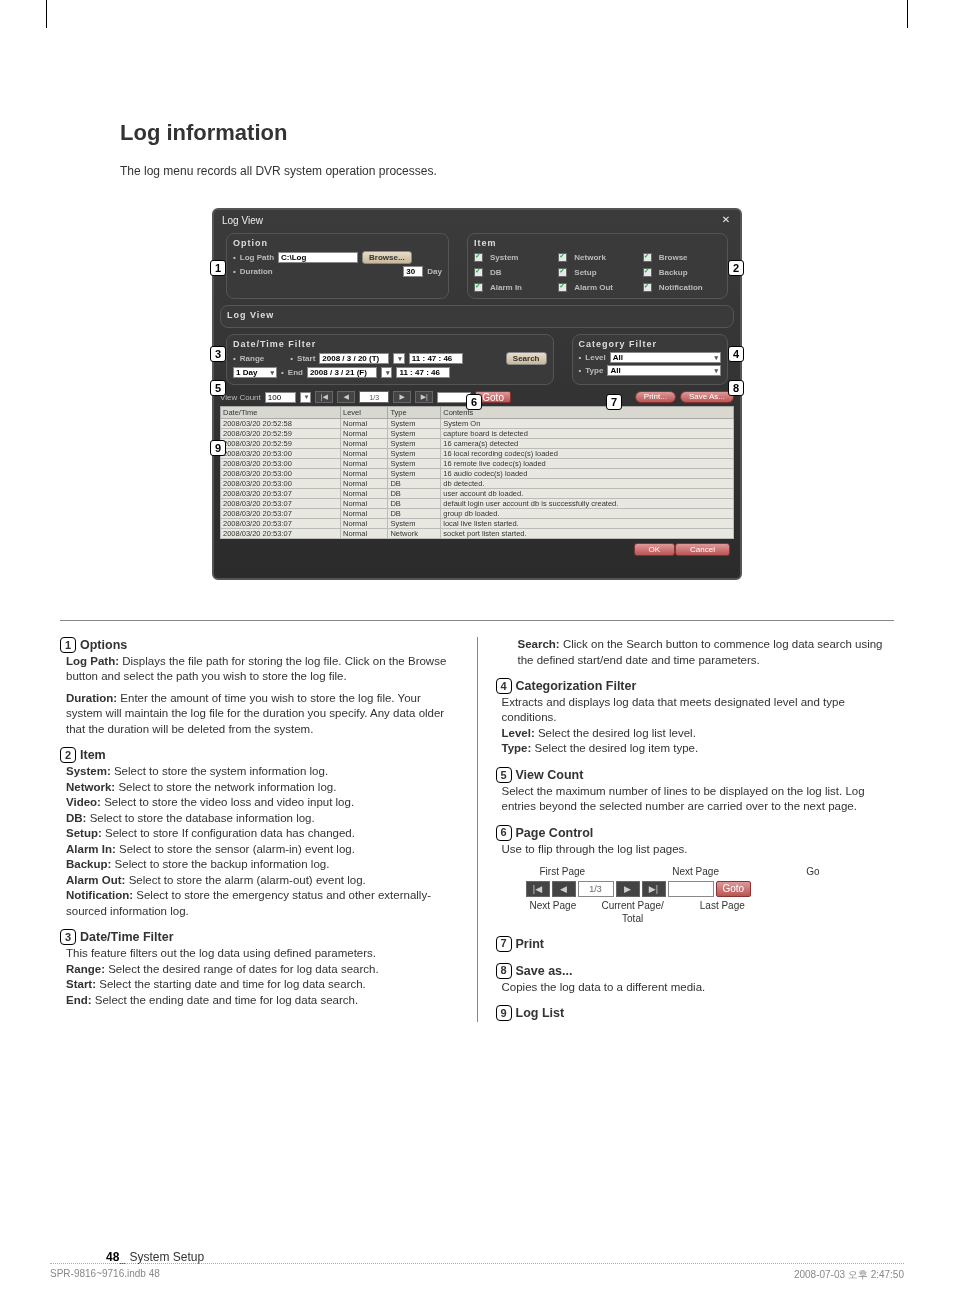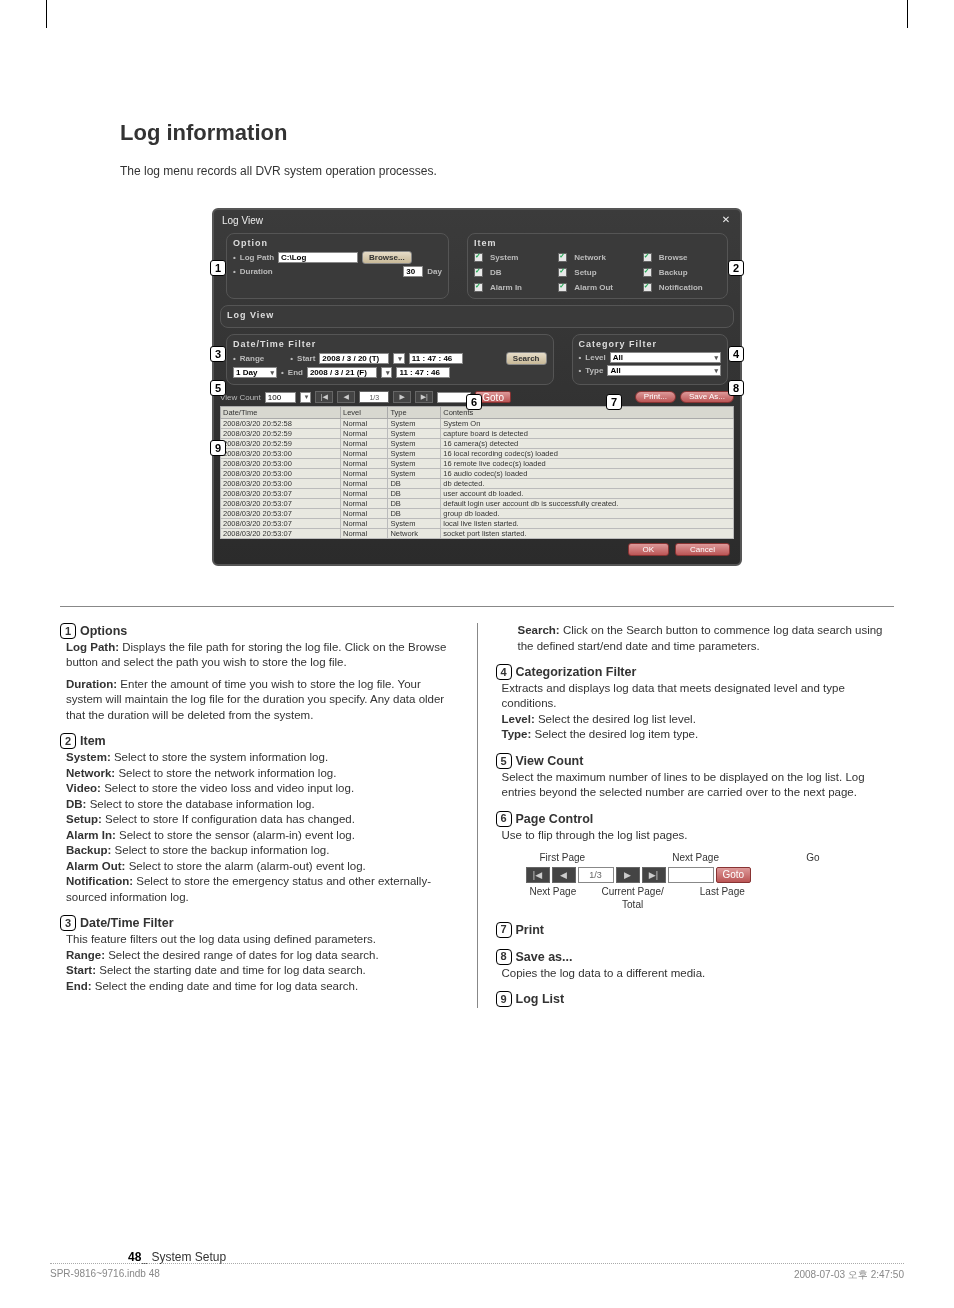--- a/index.html
+++ b/index.html
@@ -53,21 +53,21 @@
   .pager-btn{ background:#444;border:1px solid #666;color:#ccc;height:12px;min-width:18px;
     display:inline-flex;align-items:center;justify-content:center;font-size:7px;}
   .goto-btn{ background:linear-gradient(#d99,#b55);color:#fff;font-size:10px;padding:0 6px;
     height:12px;border:1px solid #833;border-radius:2px;}
   .action-btn{ background:linear-gradient(#d99,#b55);color:#fff;font-size:8px;padding:0 8px;
     height:12px;border:1px solid #833;border-radius:6px;}
   table.logtab { width:calc(100% - 12px); margin:2px 6px; border-collapse:collapse;
     background:#e8e8e0; color:#333; font-size:7.5px;}
   table.logtab th { background:#d8d8d0; border:1px solid #aaa; padding:1px 2px; font-weight:normal; text-align:left;}
   table.logtab td { border:1px solid #bbb; padding:0 2px; }
-  .bottom-btns{ display:flex; justify-content:flex-end; gap:6px; margin:4px 10px 2px 0;}
+  .bottom-btns{ display:flex; justify-content:flex-end; margin:4px 10px 16px 0;}
   .okc { background:linear-gradient(#d99,#b55);color:#fff;font-size:8px;padding:1px 14px;
     border:1px solid #833;border-radius:3px;}
 
   
   .callout { position:absolute; width:16px;height:16px; background:#fff; border:1.5px solid #000;
     border-radius:3px; font-size:11px; font-weight:bold; display:flex;
     align-items:center;justify-content:center; color:#000;}
 
   
   .desc-wrap { display:flex; gap:18px; margin: 0 10px; border-top:1px solid #888; padding-top:16px;}
@@ -89,21 +89,21 @@
   .pc-bar .pager-btn{height:16px;min-width:24px;font-size:9px;}
   .pc-bar .mid{ background:#fff;border:1px solid #888;color:#666;height:16px;min-width:36px;
     display:inline-flex;align-items:center;justify-content:center;font-size:9px;}
   .pc-bar .gotoinp{ background:#fff;border:1px solid #888;height:16px;width:46px;}
   .pc-labels-bot { display:flex; gap:12px; margin-top:2px; font-size:10px; margin-left:4px;}
   .pc-labels-bot span{min-width:60px;}
 
   .footer { position:absolute; bottom:26px; left:50px; right:50px;
     display:flex; justify-content:space-between; font-size:10px; color:#888;
     border-top:1px dotted #aaa; padding-top:4px;}
-  .pgnum { position:absolute; bottom:44px; left:128px; font-size:12px; }
+  .pgnum { position:absolute; bottom:44px; left:106px; font-size:12px; }
   .pgnum b{ font-weight:bold; color:#000;}
   .cropmark { position:absolute; background:#000;}
   .cm-v{width:1px;height:28px;}
 </style>
 </head>
 <body>
 
 <div class="cropmark cm-v" style="top:0;left:46px;"></div>
 <div class="cropmark cm-v" style="top:0;right:46px;"></div>
 

